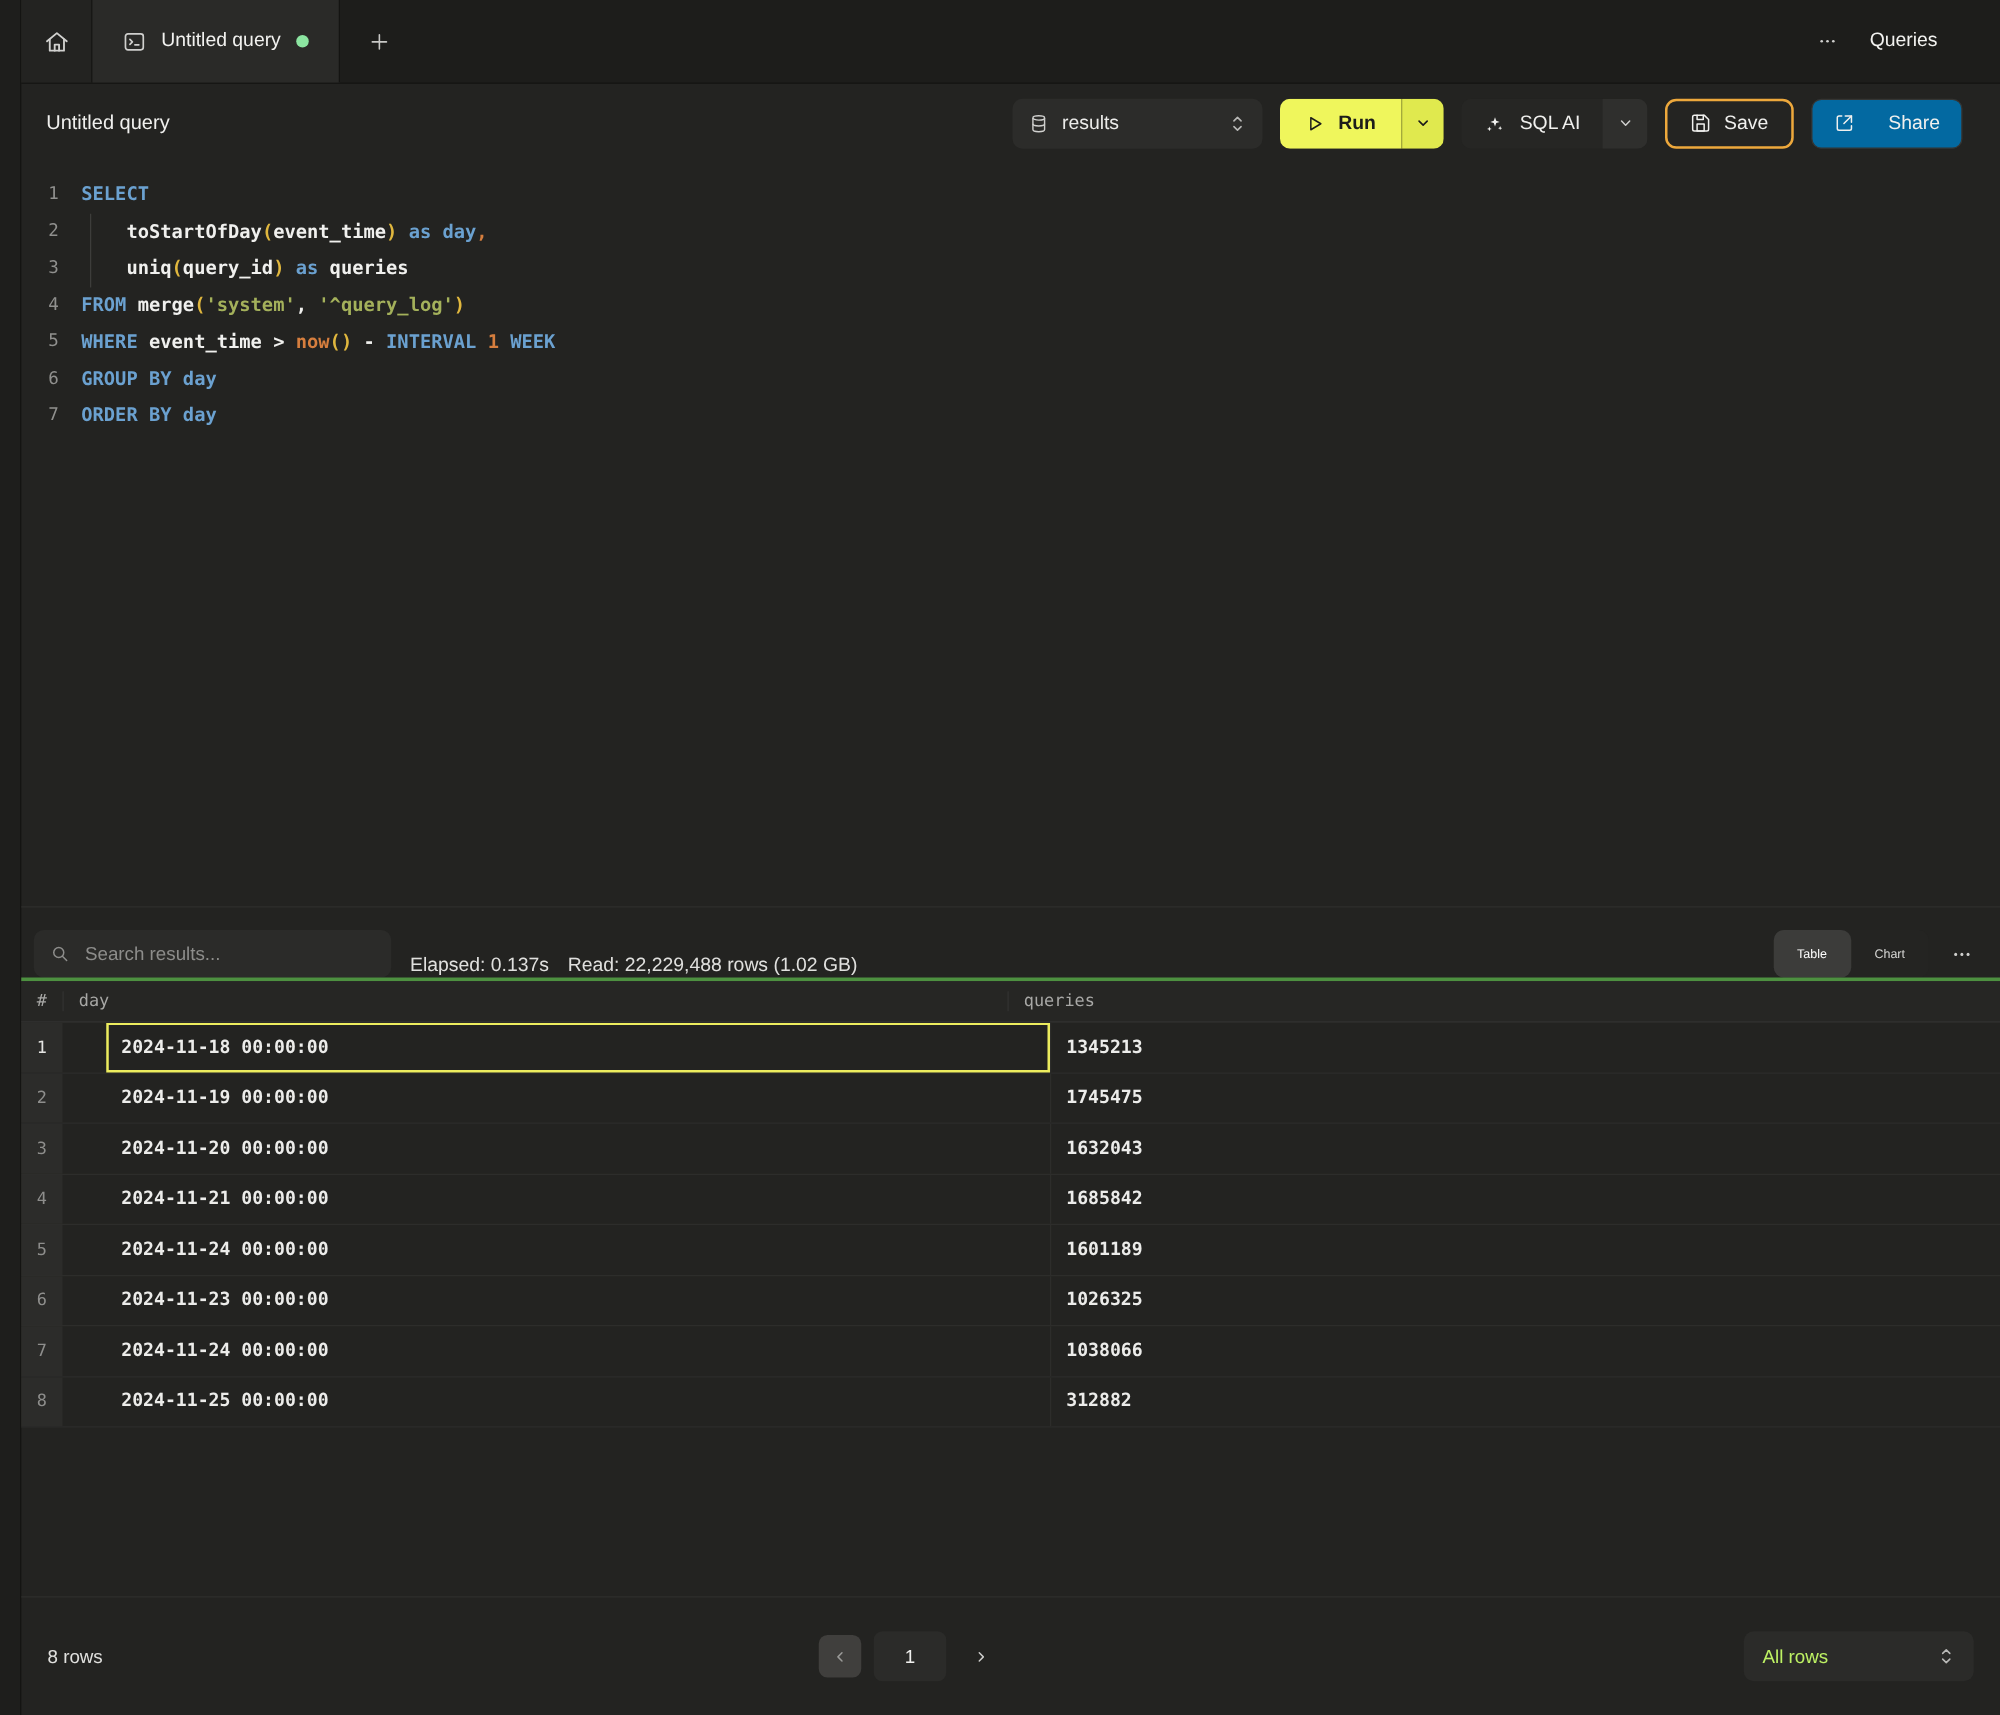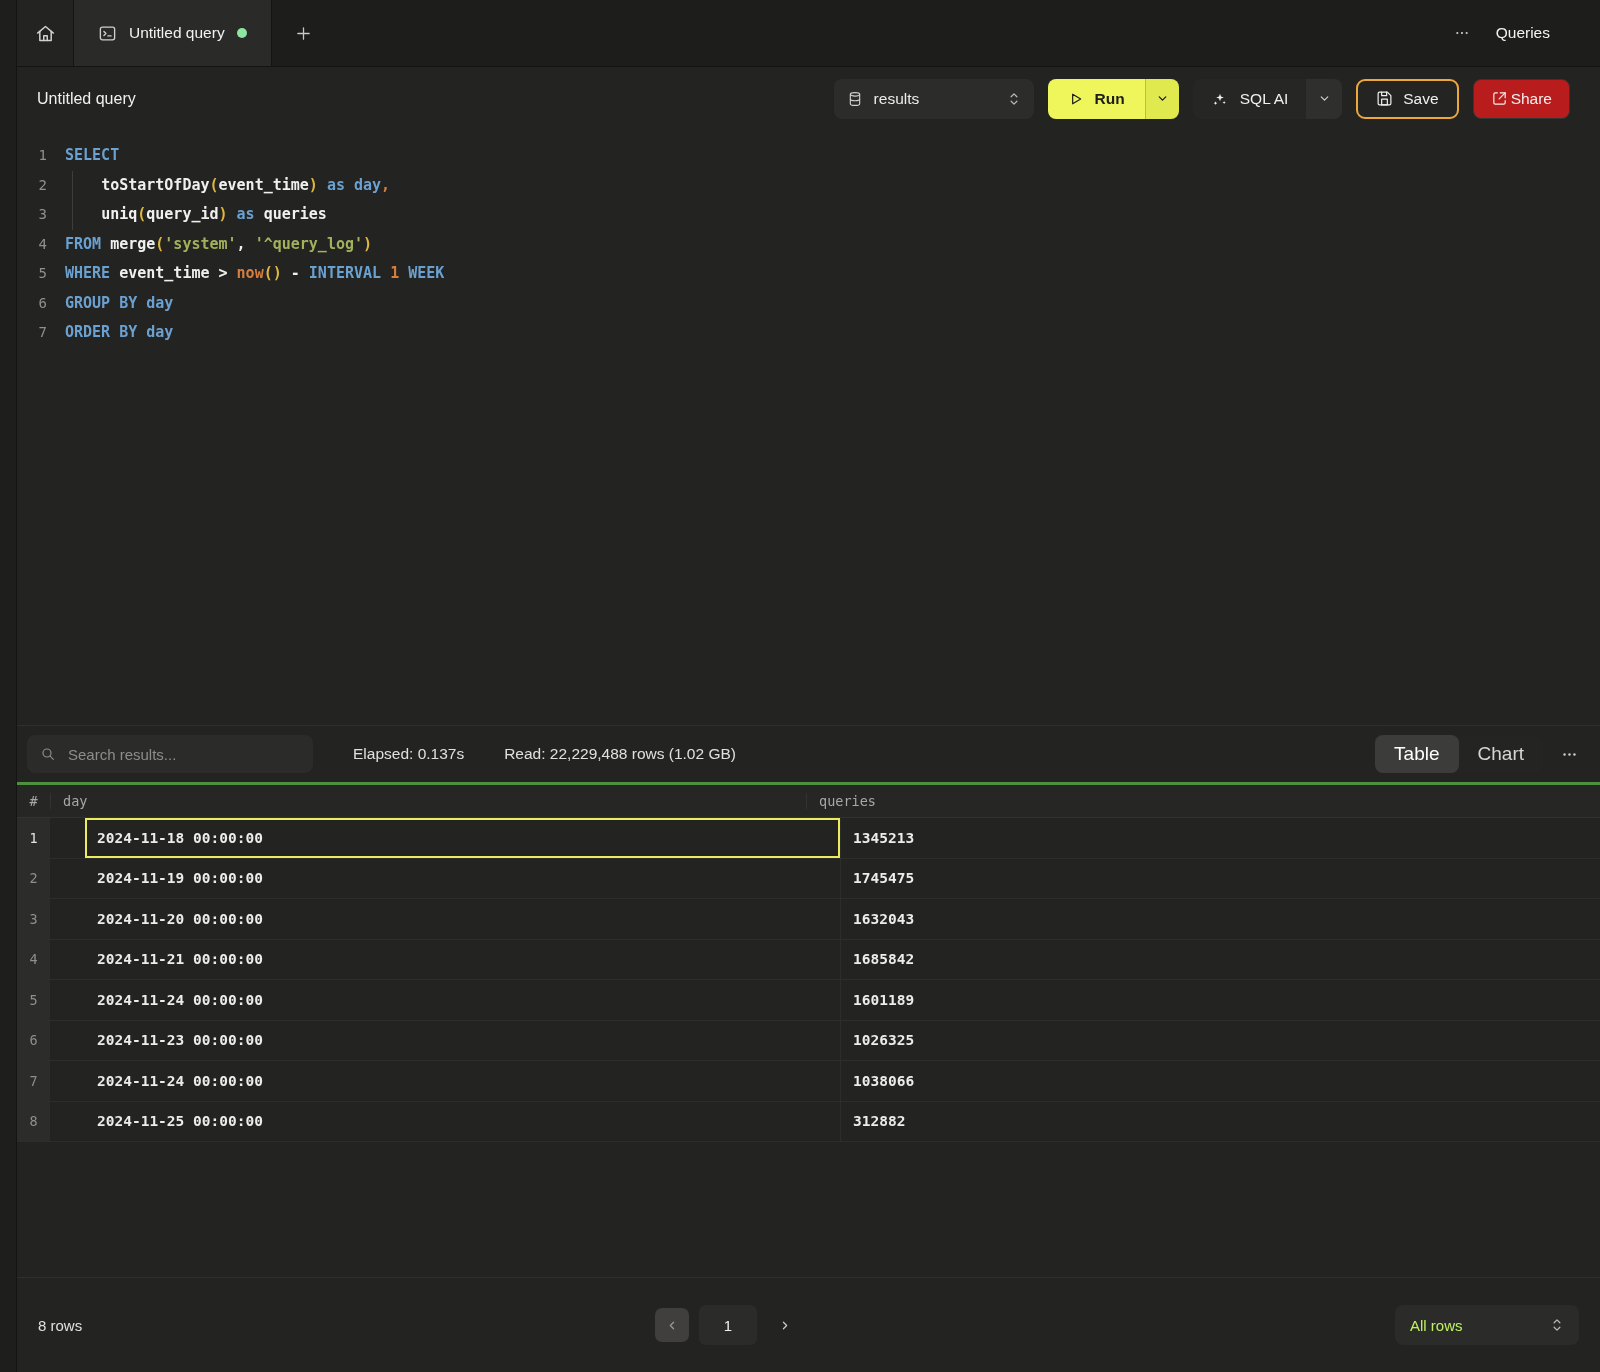--- a/index.html
+++ b/index.html
@@ -33,44 +33,44 @@
   .page-title { font-size:16px; color:#f0f0ee; }
   .header-actions { margin-left:auto; display:flex; align-items:center; gap:14px; }
   .select-control { height:40px; min-width:200px; background:var(--bg-control,#2c2c2a); border-radius:8px; display:flex; align-items:center; gap:11px; padding:0 13px; cursor:pointer; font-size:15.5px; color:#ececea; }
   .select-control .sel-label { flex:1; text-align:left; }
   .split-btn { display:flex; height:40px; border-radius:8px; overflow:hidden; cursor:pointer; }
   .run-main { background:var(--accent-run,#eff65c); color:#1c1c1a; display:flex; align-items:center; gap:11px; padding:0 20px; font-size:15.5px; font-weight:600; }
   .run-caret { width:34px; background:var(--accent-run-dark,#e0e94e); display:flex; align-items:center; justify-content:center; color:#1c1c1a; border-left:1px solid rgba(0,0,0,.18); }
   .ai-main { background:#262624; display:flex; align-items:center; gap:11px; padding:0 18px; font-size:15.5px; color:#f0f0ee; }
   .ai-caret { width:36px; background:#2f2f2d; display:flex; align-items:center; justify-content:center; color:#d0d0ce; }
   .save-btn { height:40px; background:#242422; border:2px solid var(--save-border,#eda83c); border-radius:9px; display:flex; align-items:center; gap:10px; padding:0 18px; font-size:15.5px; color:#f0f0ee; cursor:pointer; }
-  .share-btn { height:40px; background:#b91c1c; border:1px solid #353533; border-radius:8px; display:flex; align-items:center; gap:3px; padding:0 17px; font-size:15.5px; color:#f0f0ee; cursor:pointer; }
+  .share-btn { height:40px; background:#0369a1; border:1px solid #353533; border-radius:8px; display:flex; align-items:center; gap:27px; padding:0 17px; font-size:15.5px; color:#f0f0ee; cursor:pointer; }
 
   
   .editor { height:595px; flex-shrink:0; padding-top:11px; font-family:"DejaVu Sans Mono",monospace; font-size:15px; overflow:hidden; cursor:text; }
   .code-line { display:flex; line-height:29.5px; font-weight:bold; }
   .line-num { width:30px; flex-shrink:0; text-align:right; color:#90908e; font-weight:normal; font-size:14px; }
   .line-content { padding-left:18px; white-space:pre; position:relative; color:#f0f0ee; }
   .line-content.indented::before { content:""; position:absolute; left:25px; top:0; bottom:0; width:1px; background:#3d3d3b; }
   .tok-kw { color:var(--syntax-keyword,#6ba1d0); }
   .tok-fn { color:#f0f0ee; }
   .tok-paren { color:var(--syntax-paren,#e0b73e); }
   .tok-str { color:var(--syntax-string,#a4b15b); }
   .tok-num { color:var(--syntax-number,#d67e3e); }
   .tok-plain { color:#f0f0ee; }
 
   
-  .results-toolbar { height:57px; flex-shrink:0; border-top:1px solid #2f2f2d; display:flex; align-items:center; gap:40px; padding:0 22px 0 10px; }
+  .results-toolbar { height:57px; flex-shrink:0; border-top:1px solid #2f2f2d; display:flex; align-items:flex-end; gap:15px; padding:0 22px 0 10px; }
   .search-box { width:286px; height:38px; background:#2b2b29; border-radius:8px; display:flex; align-items:center; gap:10px; padding:0 13px; color:#8d8d8b; }
   .search-box input { flex:1; background:transparent; border:none; outline:none; color:#ececea; font-size:15px; font-family:"Liberation Sans",sans-serif; }
   .search-box input::placeholder { color:#8d8d8b; }
   .stat { font-size:15.5px; color:#e0e0de; }
   .toolbar-right { margin-left:auto; display:flex; align-items:center; gap:18px; }
   .view-toggle { display:flex; align-items:stretch; background:#242422; border-radius:8px; height:38px; }
-  .view-seg { padding:0 19px; display:flex; align-items:center; font-size:19px; color:#d6d6d4; cursor:pointer; border-radius:8px; }
+  .view-seg { padding:0 19px; display:flex; align-items:center; font-size:10px; color:#d6d6d4; cursor:pointer; border-radius:8px; }
   .view-seg.active { background:#3c3c3a; color:#ffffff; }
 
   .green-divider { height:3px; flex-shrink:0; background:var(--result-divider-green,#4d9040); }
 
   
   .table-header { height:33px; flex-shrink:0; display:flex; align-items:center; background:#262624; border-bottom:1px solid #323230; font-family:"DejaVu Sans Mono",monospace; font-size:13.5px; color:#a8a8a6; }
   .th-num { width:33px; text-align:center; }
   .th-day { width:756px; padding-left:12px; border-left:1px solid #323230; }
   .th-queries { flex:1; padding-left:12px; border-left:1px solid #323230; }
   .trow { display:flex; height:40.5px; flex-shrink:0; border-bottom:1px solid #2d2d2b; font-family:"DejaVu Sans Mono",monospace; font-size:14.5px; font-weight:bold; }

